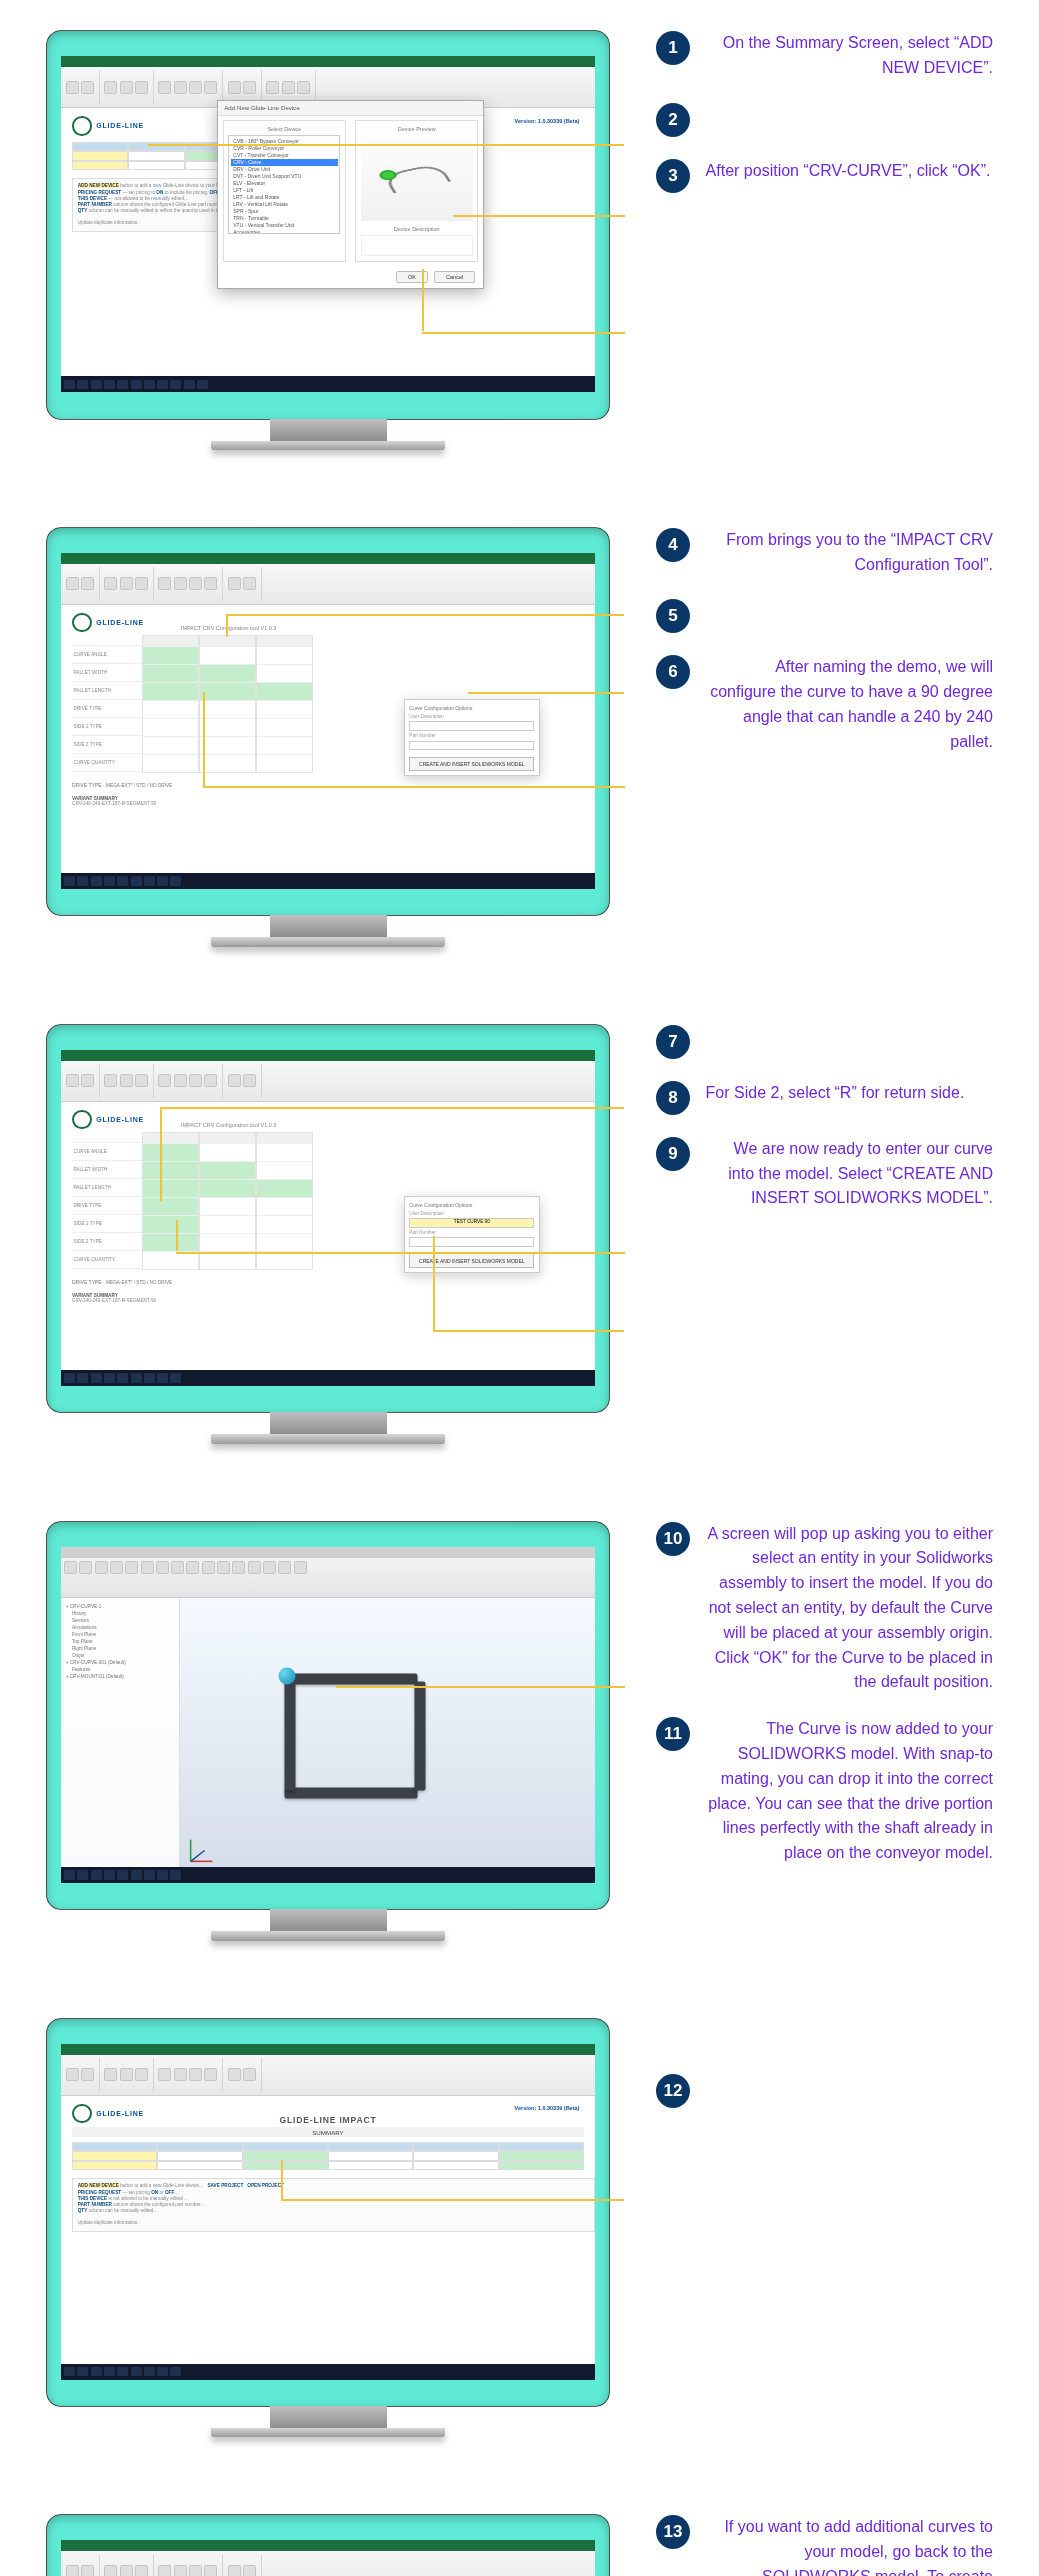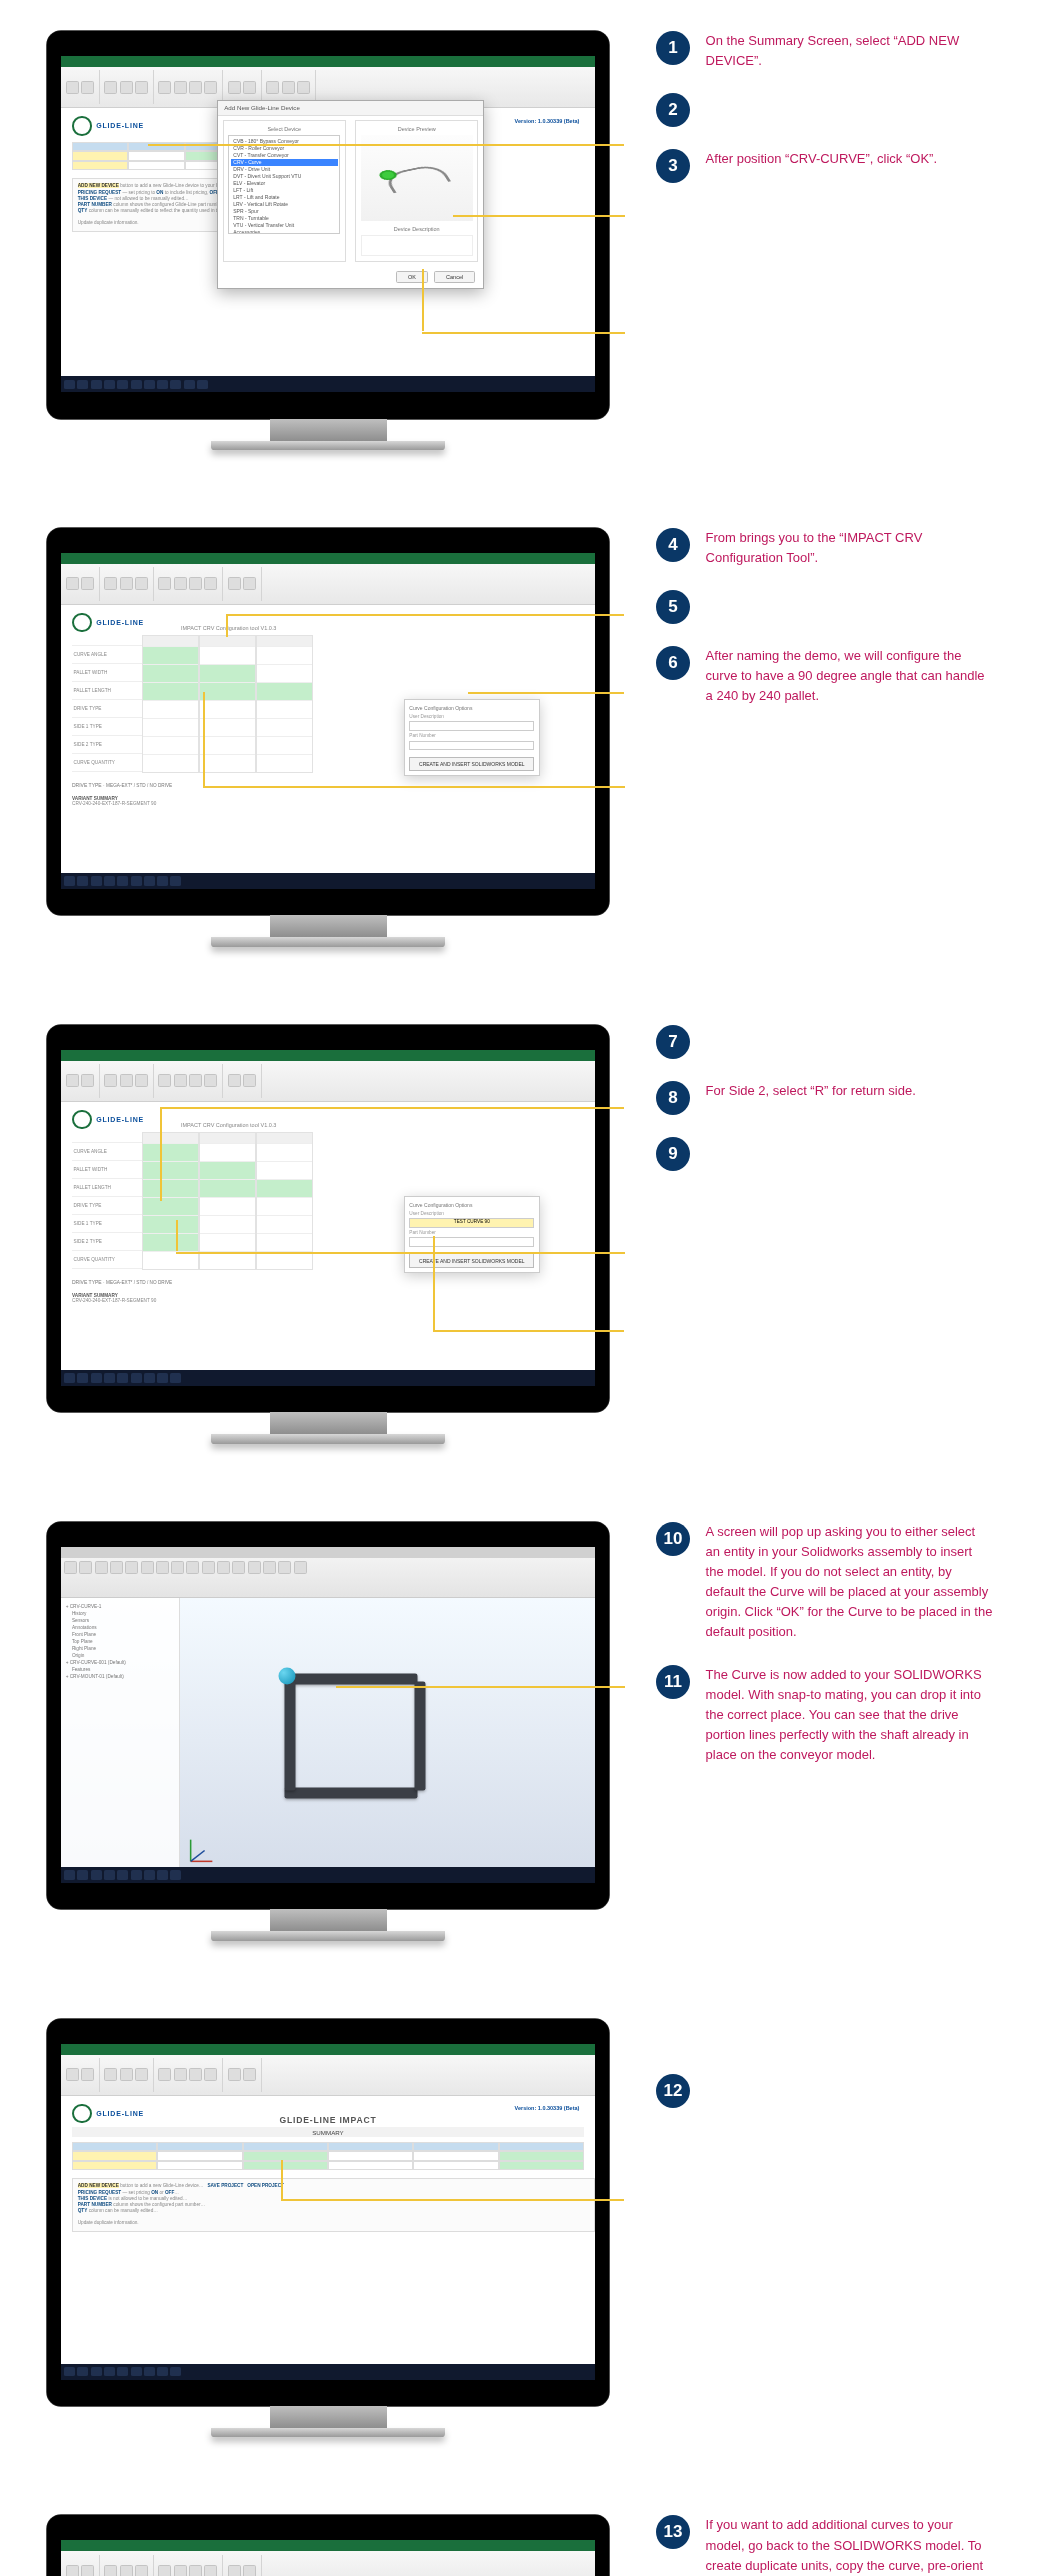--- a/index.html
+++ b/index.html
@@ -14,21 +14,21 @@
     align-items: flex-start;
     padding: 31px 47px 47px 47px;
     position: relative;
   }
   .monitor-wrap {
     width: 562px;
     flex: 0 0 562px;
     position: relative;
   }
   .monitor {
-    background: #000000;
+    background: #5eead4;
     border-radius: 14px;
     padding: 25px 14px 26.5px 14px;
     box-shadow: 0 3.1px 9.4px rgba(0,0,0,0.25) inset, 0 0 0 0.8px #222;
   }
   .monitor-stand {
     width: 117px;
     height: 22px;
     background: linear-gradient(#bfbfbf,#8e8e8e);
     margin: 0 auto;
     position: relative;
@@ -271,24 +271,25 @@
     border-radius: 50%;
     background: #0a3766;
     color: #fff;
     font-weight: bold;
     font-size: 17px;
     display: flex; align-items: center; justify-content: center;
     margin-right: 15.6px;
     font-family: Arial;
   }
   .step .text {
-    font-size: 13px;
+    font-size: 16px;
     line-height: 1.55;
-    color: #be185d;
+    color: #6d28d9;
     max-width: 289px;
+    text-align: right;
   }
 
   
   .connectors {
     position:absolute;inset:0;pointer-events:none;
   }
   .cn {
     position:absolute;background:#f0c438;
   }
   .cn.h{height:2.3px;}
@@ -692,20 +693,21 @@
   <div class="steps">
     <div class="step">
         <div class="badge">7</div>
       </div>
     <div class="step">
         <div class="badge">8</div>
         <div class="text">For Side 2, select “R” for return side.</div>
       </div>
     <div class="step">
         <div class="badge">9</div>
+        <div class="text">We are now ready to enter our curve into the model. Select “CREATE AND INSERT SOLIDWORKS MODEL”.</div>
       </div>
   </div>
 
   <div class="connectors">
     <div class="cn v" style="left:160px;top:113px;height:94px;"></div>
     <div class="cn h" style="left:160px;top:113px;width:464px;"></div>
     <div class="cn v" style="left:176px;top:226px;height:31px;"></div>
     <div class="cn h" style="left:176px;top:258px;width:449px;"></div>
     <div class="cn h" style="left:433px;top:336px;width:191px;"></div>
     <div class="cn v" style="left:433px;top:242px;height:94px;"></div>

